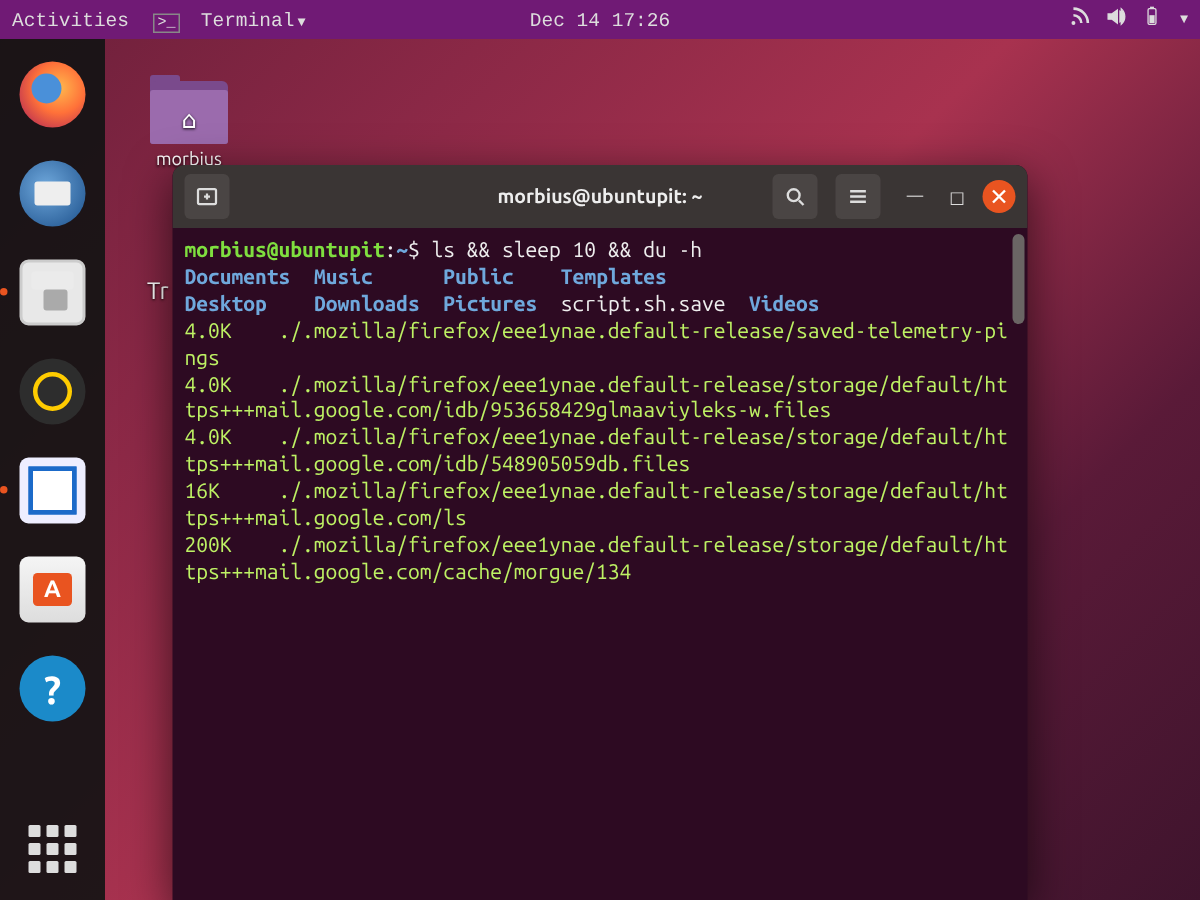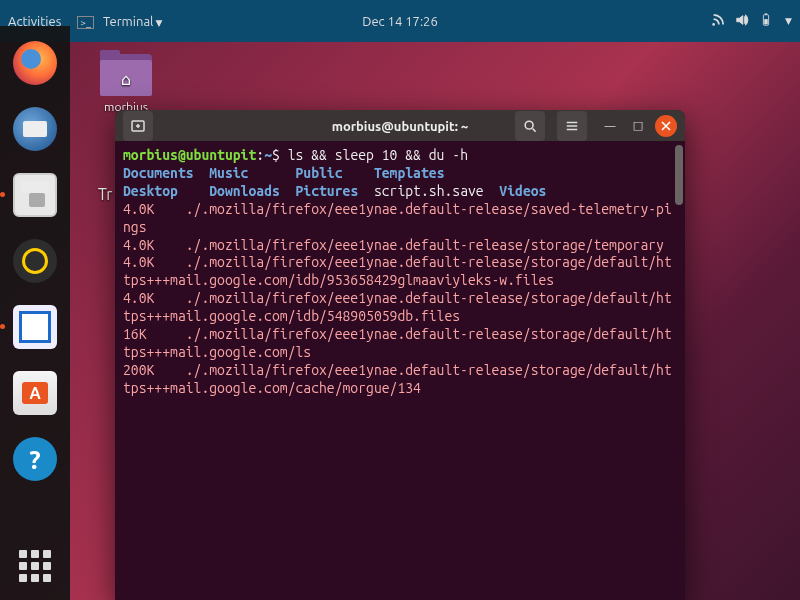--- a/index.html
+++ b/index.html
@@ -5,23 +5,23 @@
   * { margin: 0; padding: 0; box-sizing: border-box; }
   body {
     width: 800px; height: 600px;
     font-family: "Ubuntu", "DejaVu Sans", sans-serif;
     background: linear-gradient(135deg, #6b1f3a 0%, #8a2846 25%, #a8324f 50%, #5a1a38 75%, #3f142d 100%);
     overflow: hidden;
     position: relative;
   }
   
   .topbar {
-    position: absolute; top: 0; left: 0; right: 0; height: 42px;
-    background: #0c4a6e; color: #ddd; font-size: 13px;
-    display: flex; align-items: center; padding: 0 8px;
+    position: absolute; top: 0; left: 0; right: 0; height: 26px;
+    background: #701a75; color: #ddd; font-size: 13px;
+    display: flex; align-items: center; padding: 0 8px; font-family: Liberation Mono, monospace;
   }
   .top-left { display: flex; gap: 16px; align-items: center; }
   .top-center { position: absolute; left: 50%; transform: translateX(-50%); }
   .top-right { margin-left: auto; display: flex; gap: 10px; align-items: center; }
   .terminal-dropdown::before { content: ">_"; font-size: 10px; border: 1px solid #888; padding: 0 2px; margin-right: 6px; }
   .tri { font-size: 9px; margin-left: 2px; }
   .status-icon svg { width: 14px; height: 14px; fill: #ddd; }
 
   
   .dock {
@@ -62,21 +62,21 @@
   .folder-icon .home { position:absolute; top:20px; left:50%; transform:translateX(-50%); color:#fff; font-size:16px; }
 
   
   .term-window {
     position: absolute; top: 110px; left: 115px; width: 570px; height: 490px;
     background: #2d0a22; border-radius: 8px 8px 0 0;
     box-shadow: 0 8px 30px rgba(0,0,0,0.6);
     overflow: hidden;
   }
   .term-titlebar {
-    height: 31px; background: #3a3534;
+    height: 42px; background: #3a3534;
     display: flex; align-items: center; padding: 0 8px;
     position: relative;
   }
   .titlebar-btn {
     width: 30px; height: 30px; border-radius: 4px;
     display: flex; align-items: center; justify-content: center;
     color: #ddd;
   }
   .titlebar-btn.boxed { background: #4a4544; margin-right: 6px; }
   .term-title { position: absolute; left: 50%; transform: translateX(-50%);
@@ -93,21 +93,21 @@
     height: calc(100% - 38px); overflow: hidden;
     position: relative;
   }
   .scrollbar { position:absolute; right:2px; top:4px; width:8px; height:60px;
     background:#6a6564; border-radius:4px; }
   .p-user { color: #7fdf3f; font-weight: bold; }
   .p-path { color: #6fa8dc; font-weight: bold; }
   .p-cmd  { color: #eee; }
   .dir { color: #6fa8dc; font-weight: bold; display:inline-block; }
   .ls-row { white-space: pre; }
-  .du-line { white-space: pre-wrap; word-break: break-all; color: #fca5a5; }
+  .du-line { white-space: pre-wrap; word-break: break-all; color: #bef264; }
 
   
   .firefox { background: radial-gradient(circle at 60% 40%, #ffb84d 0%, #ff7139 45%, #a3195b 100%); border-radius:50%; width:44px; height:44px; position:relative; }
   .firefox::after{content:"";position:absolute;top:8px;left:8px;width:20px;height:20px;background:#4a90d9;border-radius:50%;}
   .tbird { background: radial-gradient(circle at 40% 40%, #6fa8dc 0%, #1b4f8a 100%); border-radius:50%; width:44px;height:44px;position:relative;}
   .tbird::after{content:"";position:absolute;top:14px;left:10px;width:24px;height:16px;background:#eee;border-radius:2px;}
   .files { width:44px;height:44px;background:#e8e8e8;border-radius:6px;position:relative;border:2px solid #ccc;}
   .files::before{content:"";position:absolute;top:6px;left:6px;right:6px;height:12px;background:#ebebeb;border-radius:2px;}
   .files::after{content:"";position:absolute;bottom:8px;left:14px;width:16px;height:14px;background:#aaa;border-radius:2px;}
   .rhythmbox{width:44px;height:44px;background:#2d2d2d;border-radius:50%;display:flex;align-items:center;justify-content:center;}
@@ -227,20 +227,19 @@
     <div class="scrollbar"></div>
     <div>
       <span class="p-user">morbius@ubuntupit</span><span class="p-cmd">:</span><span class="p-path">~</span><span class="p-cmd">$ </span><span class="p-cmd">ls &amp;&amp; sleep 10 &amp;&amp; du -h</span>
     </div>
     <div id="ls-output">
         <div class="ls-row"><span class="dir">Documents  </span><span class="dir">Music      </span><span class="dir">Public    </span><span class="dir">Templates       </span></div>
         <div class="ls-row"><span class="dir">Desktop    </span><span class="dir">Downloads  </span><span class="dir">Pictures  </span><span>script.sh.save  </span><span class="dir">Videos</span></div>
       </div>
     <div id="du-output">
         <div class="du-line">4.0K    ./.mozilla/firefox/eee1ynae.default-release/saved-telemetry-pings</div>
-        <div class="du-line">4.0K    ./.mozilla/firefox/eee1ynae.default-release/storage/temporary</div>
         <div class="du-line">4.0K    ./.mozilla/firefox/eee1ynae.default-release/storage/default/https+++mail.google.com/idb/953658429glmaaviyleks-w.files</div>
         <div class="du-line">4.0K    ./.mozilla/firefox/eee1ynae.default-release/storage/default/https+++mail.google.com/idb/548905059db.files</div>
         <div class="du-line">16K     ./.mozilla/firefox/eee1ynae.default-release/storage/default/https+++mail.google.com/ls</div>
         <div class="du-line">200K    ./.mozilla/firefox/eee1ynae.default-release/storage/default/https+++mail.google.com/cache/morgue/134</div>
       </div>
   </div>
 </div>
 
 </body></html>

